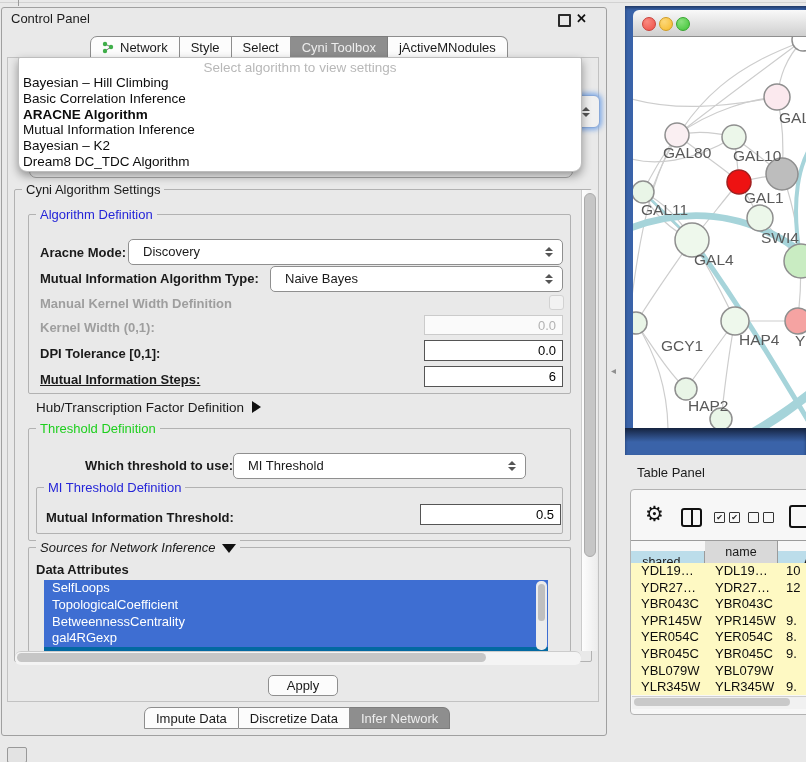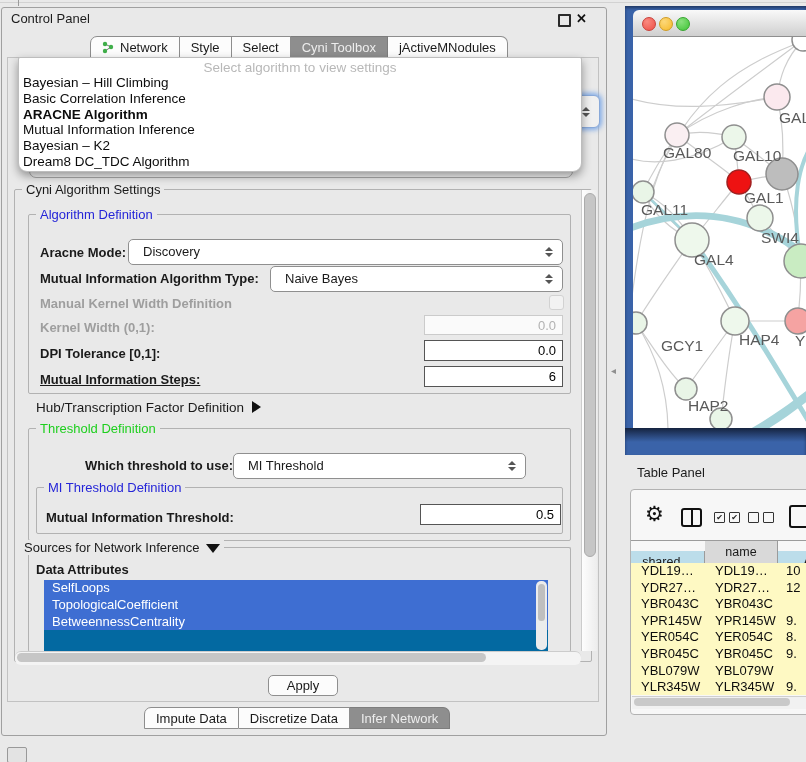--- a/index.html
+++ b/index.html
@@ -224,30 +224,31 @@
       </span>
   </div>
 
   <div class="abs group" style="left:36px;top:487px;width:525px;height:45px;"></div>
   <div class="legend blue" style="left:44px;top:480px;background:#e9e9e9;">MI Threshold Definition</div>
 
   <div class="lbl" style="left:46px;top:510px;">Mutual Information Threshold:</div>
   <div class="field" style="left:420px;top:504px;width:141px;height:21px;">0.5</div>
 
   <div class="abs group" style="left:28px;top:547px;width:541px;height:104px;border-bottom:none;"></div>
-  <div class="legend" style="left:20px;top:540px;">
+  <div class="legend" style="left:36px;top:540px;font-style:italic;">
     <span>Sources for Network Inference</span><span class="tri-down"></span>
   </div>
   <div class="lbl" style="left:36px;top:562px;">Data Attributes</div>
 
   <div class="src-list">
 
   <div class="src-item">SelfLoops</div>
       <div class="src-item">TopologicalCoefficient</div>
       <div class="src-item">BetweennessCentrality</div>
+      <div class="src-item">gal4RGexp</div>
     </div>
   <div class="abs src-vsb"></div>
   <div class="abs src-thumb"></div>
 
   <div class="abs vsb-track"></div>
   <div class="abs vsb-thumb"></div>
   <div class="abs hsb-track"></div>
   <div class="abs hsb-thumb"></div>
 
   <div class="abs apply">Apply</div>

